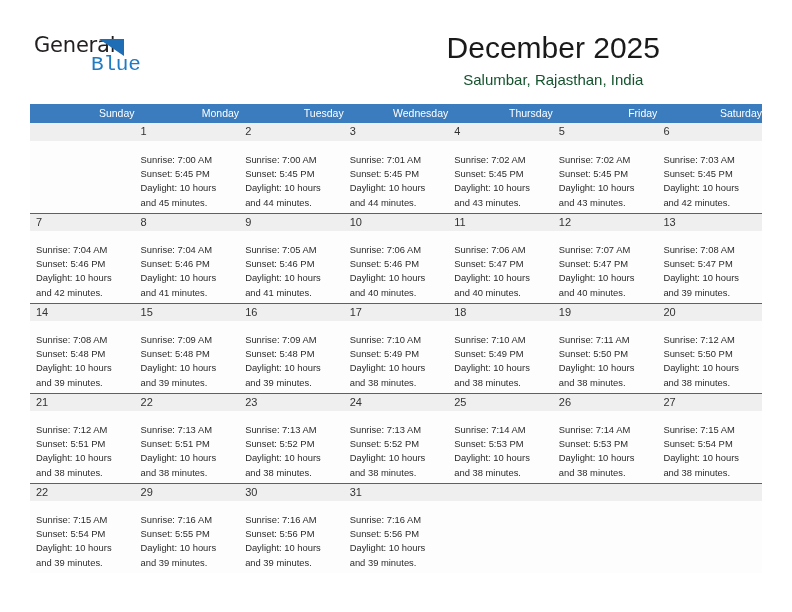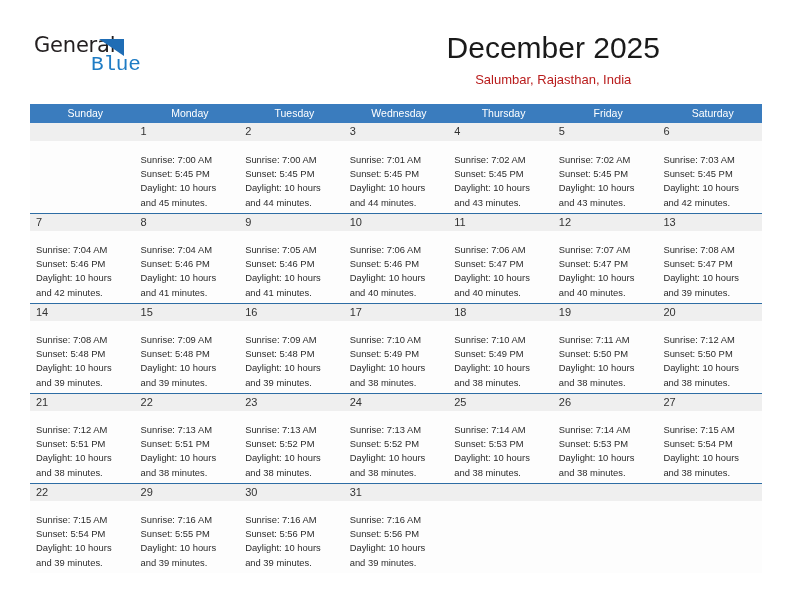--- a/index.html
+++ b/index.html
@@ -73,23 +73,23 @@
   }
   .month-title {
     font-size: 30px;
     font-weight: 400;
     color: #1a1a1a;
     line-height: 36px;
     white-space: nowrap;
     font-family: "Liberation Sans", sans-serif;
   }
   .location-title {
-    font-size: 13px;
+    font-size: 15px;
     font-weight: 400;
-    color: #b91c1c;
+    color: #14532d;
     line-height: 20px;
     margin-top: 4px;
     white-space: nowrap;
     font-family: "Liberation Sans", sans-serif;
   }
 
   
   .calendar {
     position: absolute;
     left: 30px;
@@ -101,21 +101,21 @@
   .calendar th, .calendar td {
     padding: 0;
     margin: 0;
     vertical-align: top;
   }
   .dow-row th {
     background: #3a7cbe;
     color: #ffffff;
     font-size: 10.5px;
     font-weight: 400;
-    text-align: center;
+    text-align: right;
     height: 19px;
     line-height: 19px;
     padding-left: 6px;
     box-sizing: border-box;
     font-family: "Liberation Sans", sans-serif;
   }
   .num-row td {
     background: #efefef;
     height: 18px;
     border-top: 1.3px solid #2e6da4;

